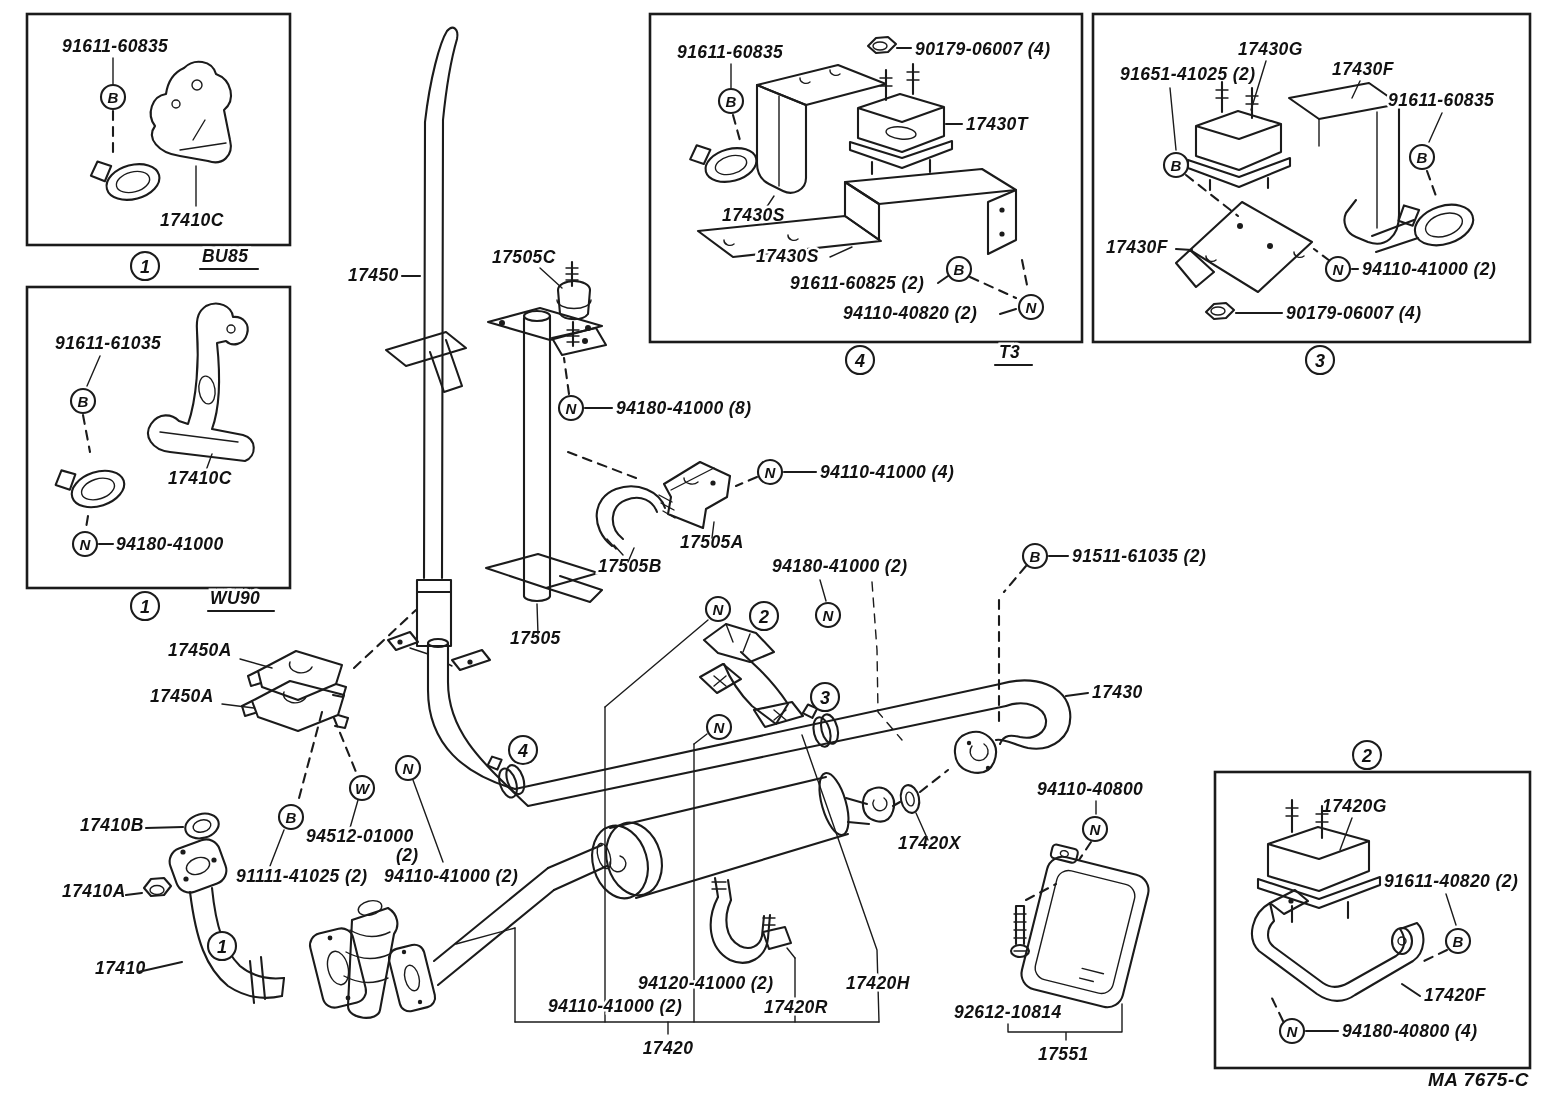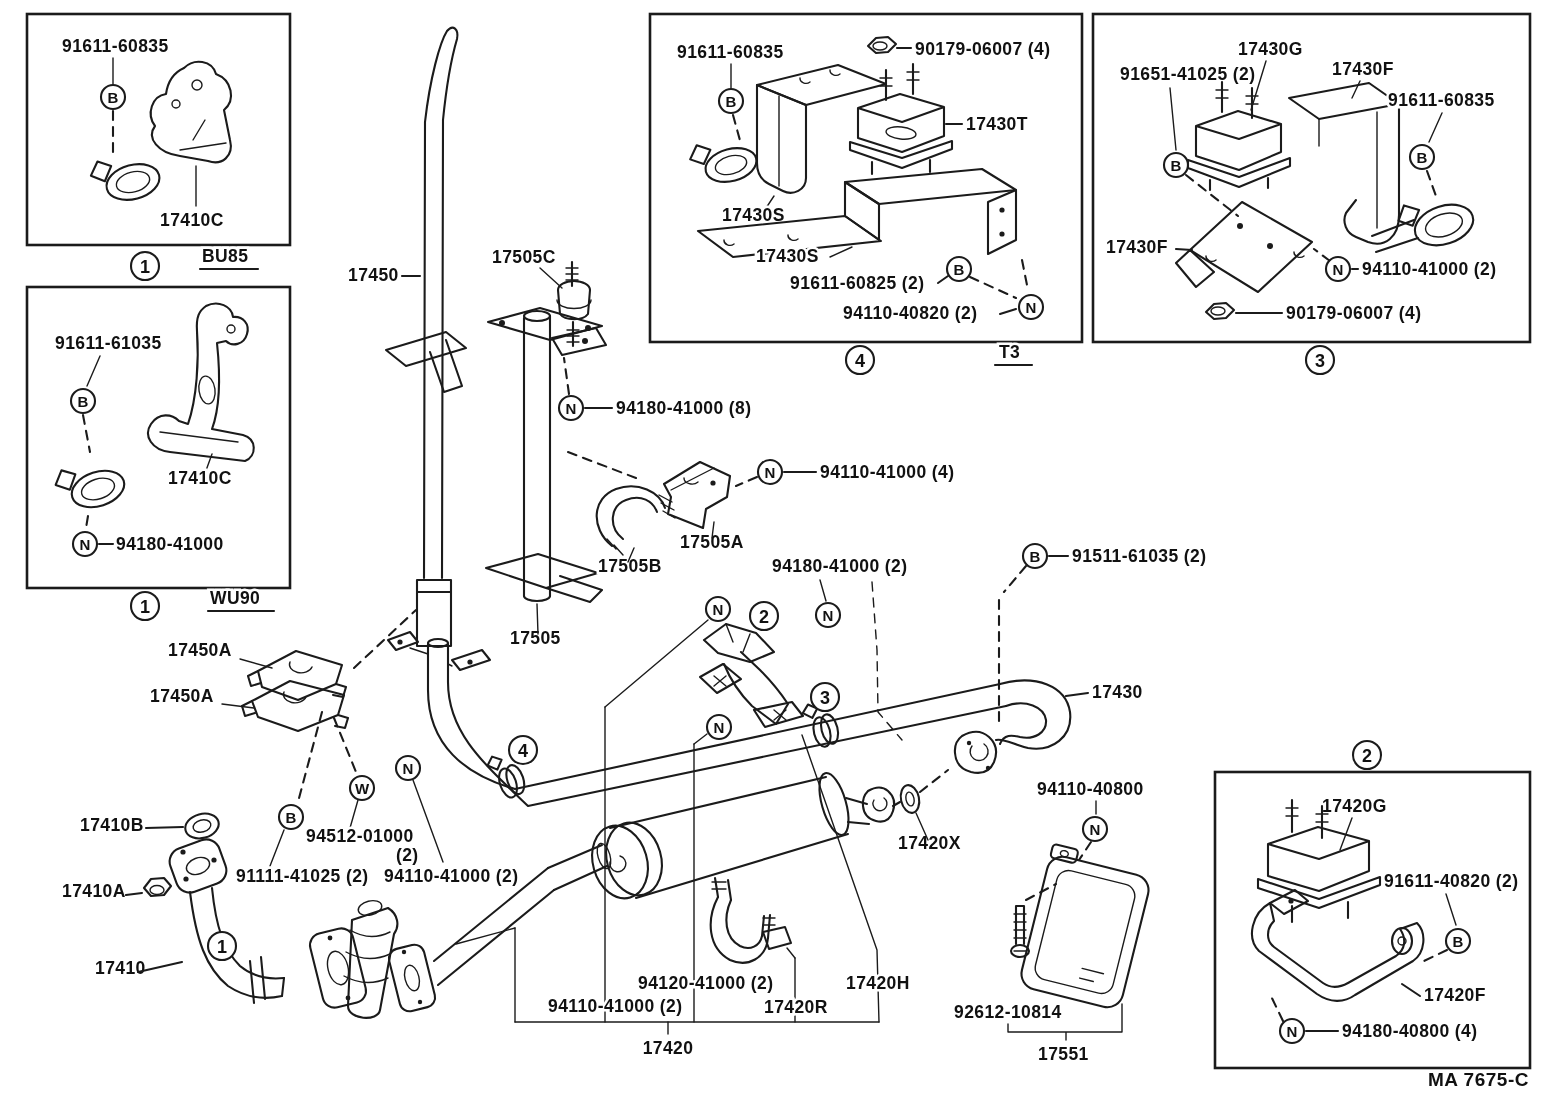--- a/index.html
+++ b/index.html
@@ -1,17 +1,17 @@
 <!DOCTYPE html>
 <html><head>
 <meta charset="utf-8">
 <style>
   html,body{margin:0;padding:0;background:#e8e8e8;}
   .stage{position:relative;width:1552px;height:1106px;background:#ffffff;margin:0 auto;
-         font-family:"Liberation Sans", sans-serif;overflow:hidden;}
+         font-family:"Liberation Sans", sans-serif;overflow:hidden;font-style:italic;}
   svg{position:absolute;left:0;top:0;}
   .ln{fill:none;stroke:#1b1b1b;stroke-width:2.1;stroke-linecap:round;stroke-linejoin:round;}
   .thn{stroke-width:1.4;}
   .bx{fill:none;stroke:#1b1b1b;stroke-width:2.6;}
   .dsh{stroke-dasharray:9 7;}
   .hole{fill:#1b1b1b;stroke:none;}
   .wfill{fill:#ffffff;}
   text{fill:#111;stroke:none;}
   .lbl{font-weight:700;font-size:17.5px;letter-spacing:.4px;paint-order:stroke fill;stroke:#fff;stroke-width:5px;}
   .md{text-anchor:middle;}

